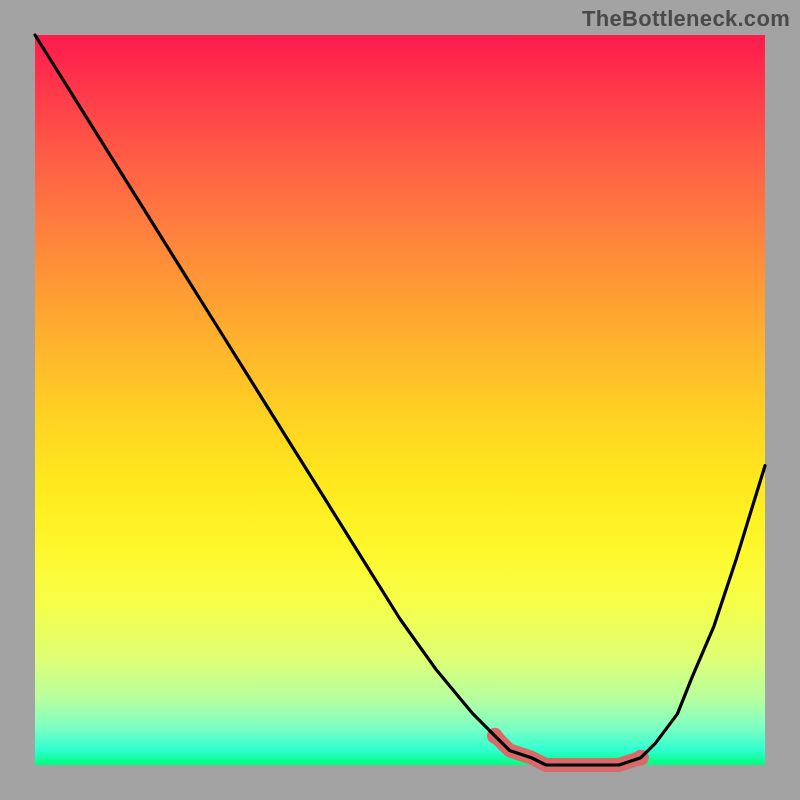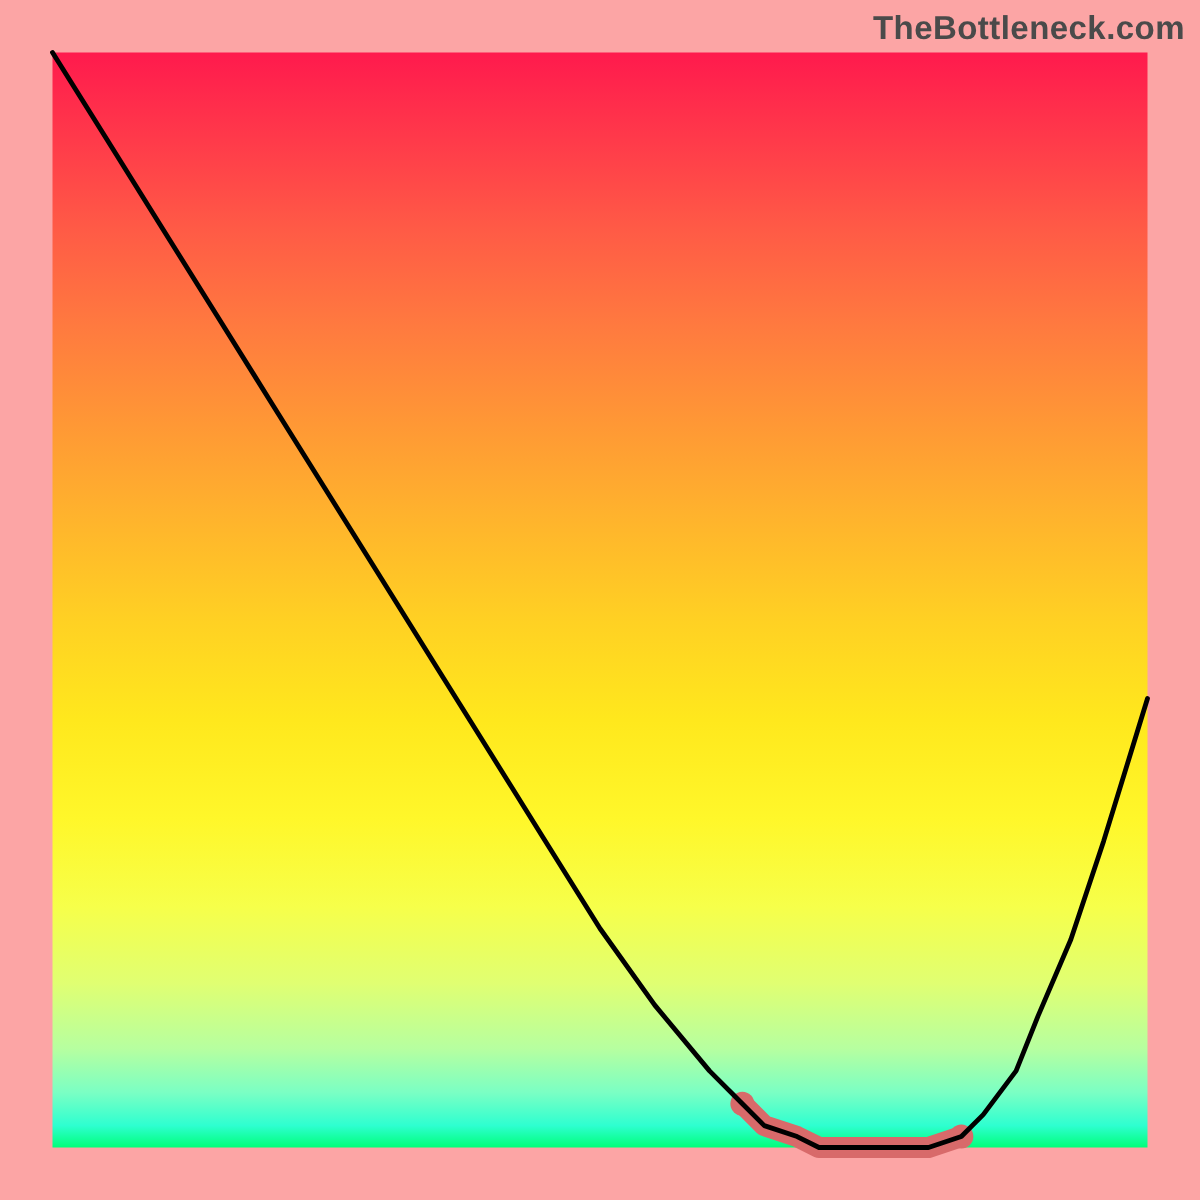--- a/index.html
+++ b/index.html
@@ -8,21 +8,21 @@
     width: 800px;
     height: 800px;
     background: #000;
     overflow: hidden;
     font-family: Arial, Helvetica, sans-serif;
   }
   .frame {
     position: relative;
     width: 800px;
     height: 800px;
-    background: #fca5a5;
+    background: #a3a3a3;
   }
   .watermark {
     position: absolute;
     top: 6px;
     right: 10px;
     color: #4a4a4a;
     font-size: 22px;
     font-weight: 600;
     letter-spacing: 0.3px;
     z-index: 5;

